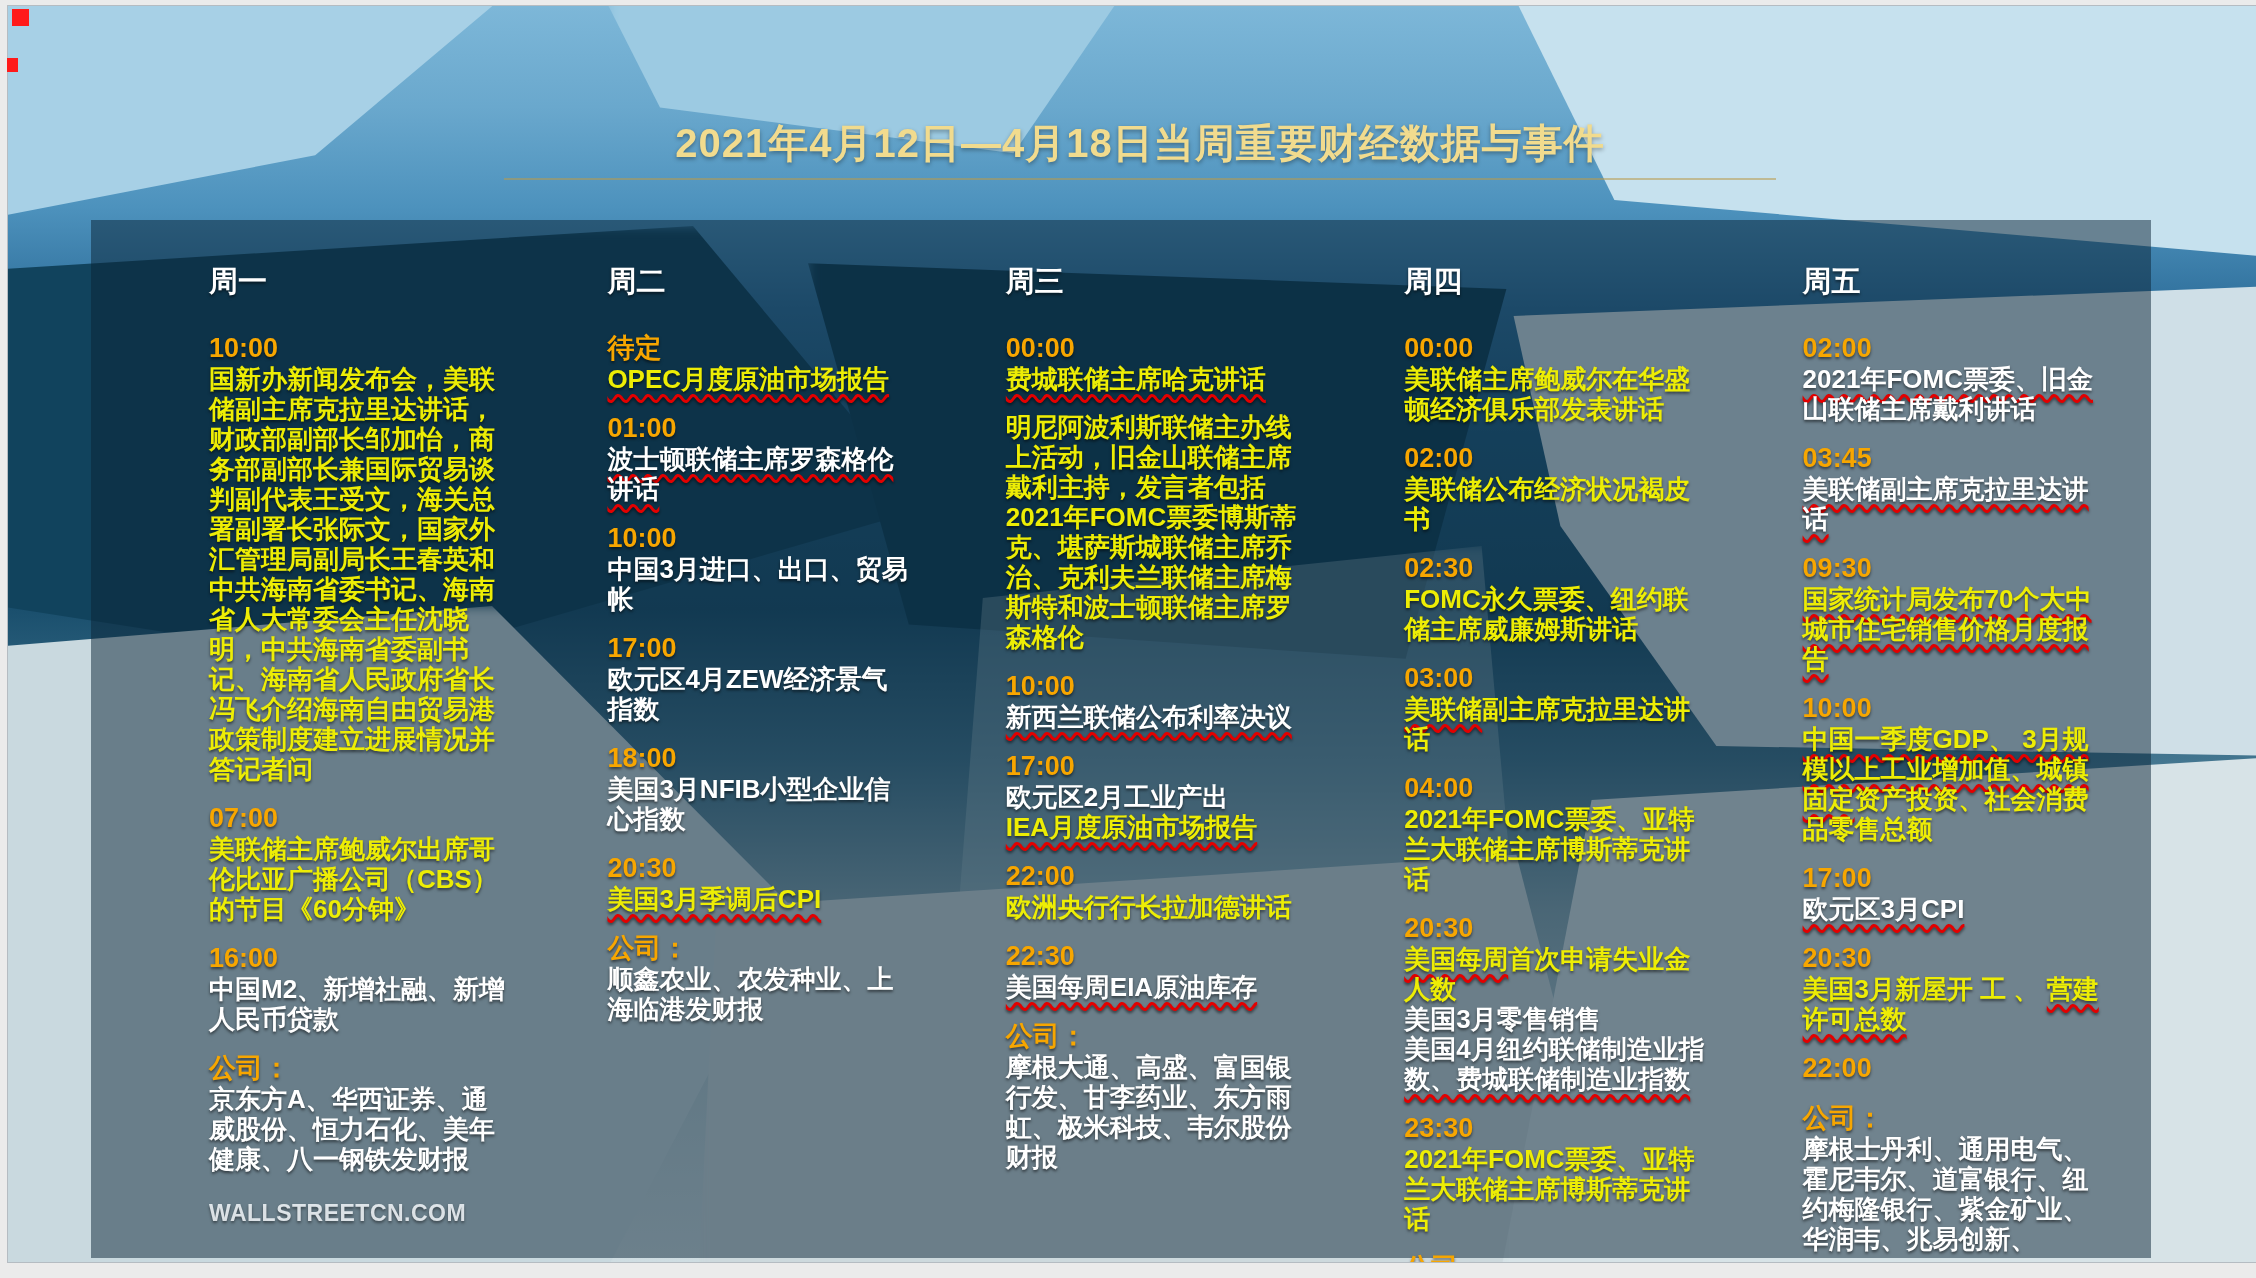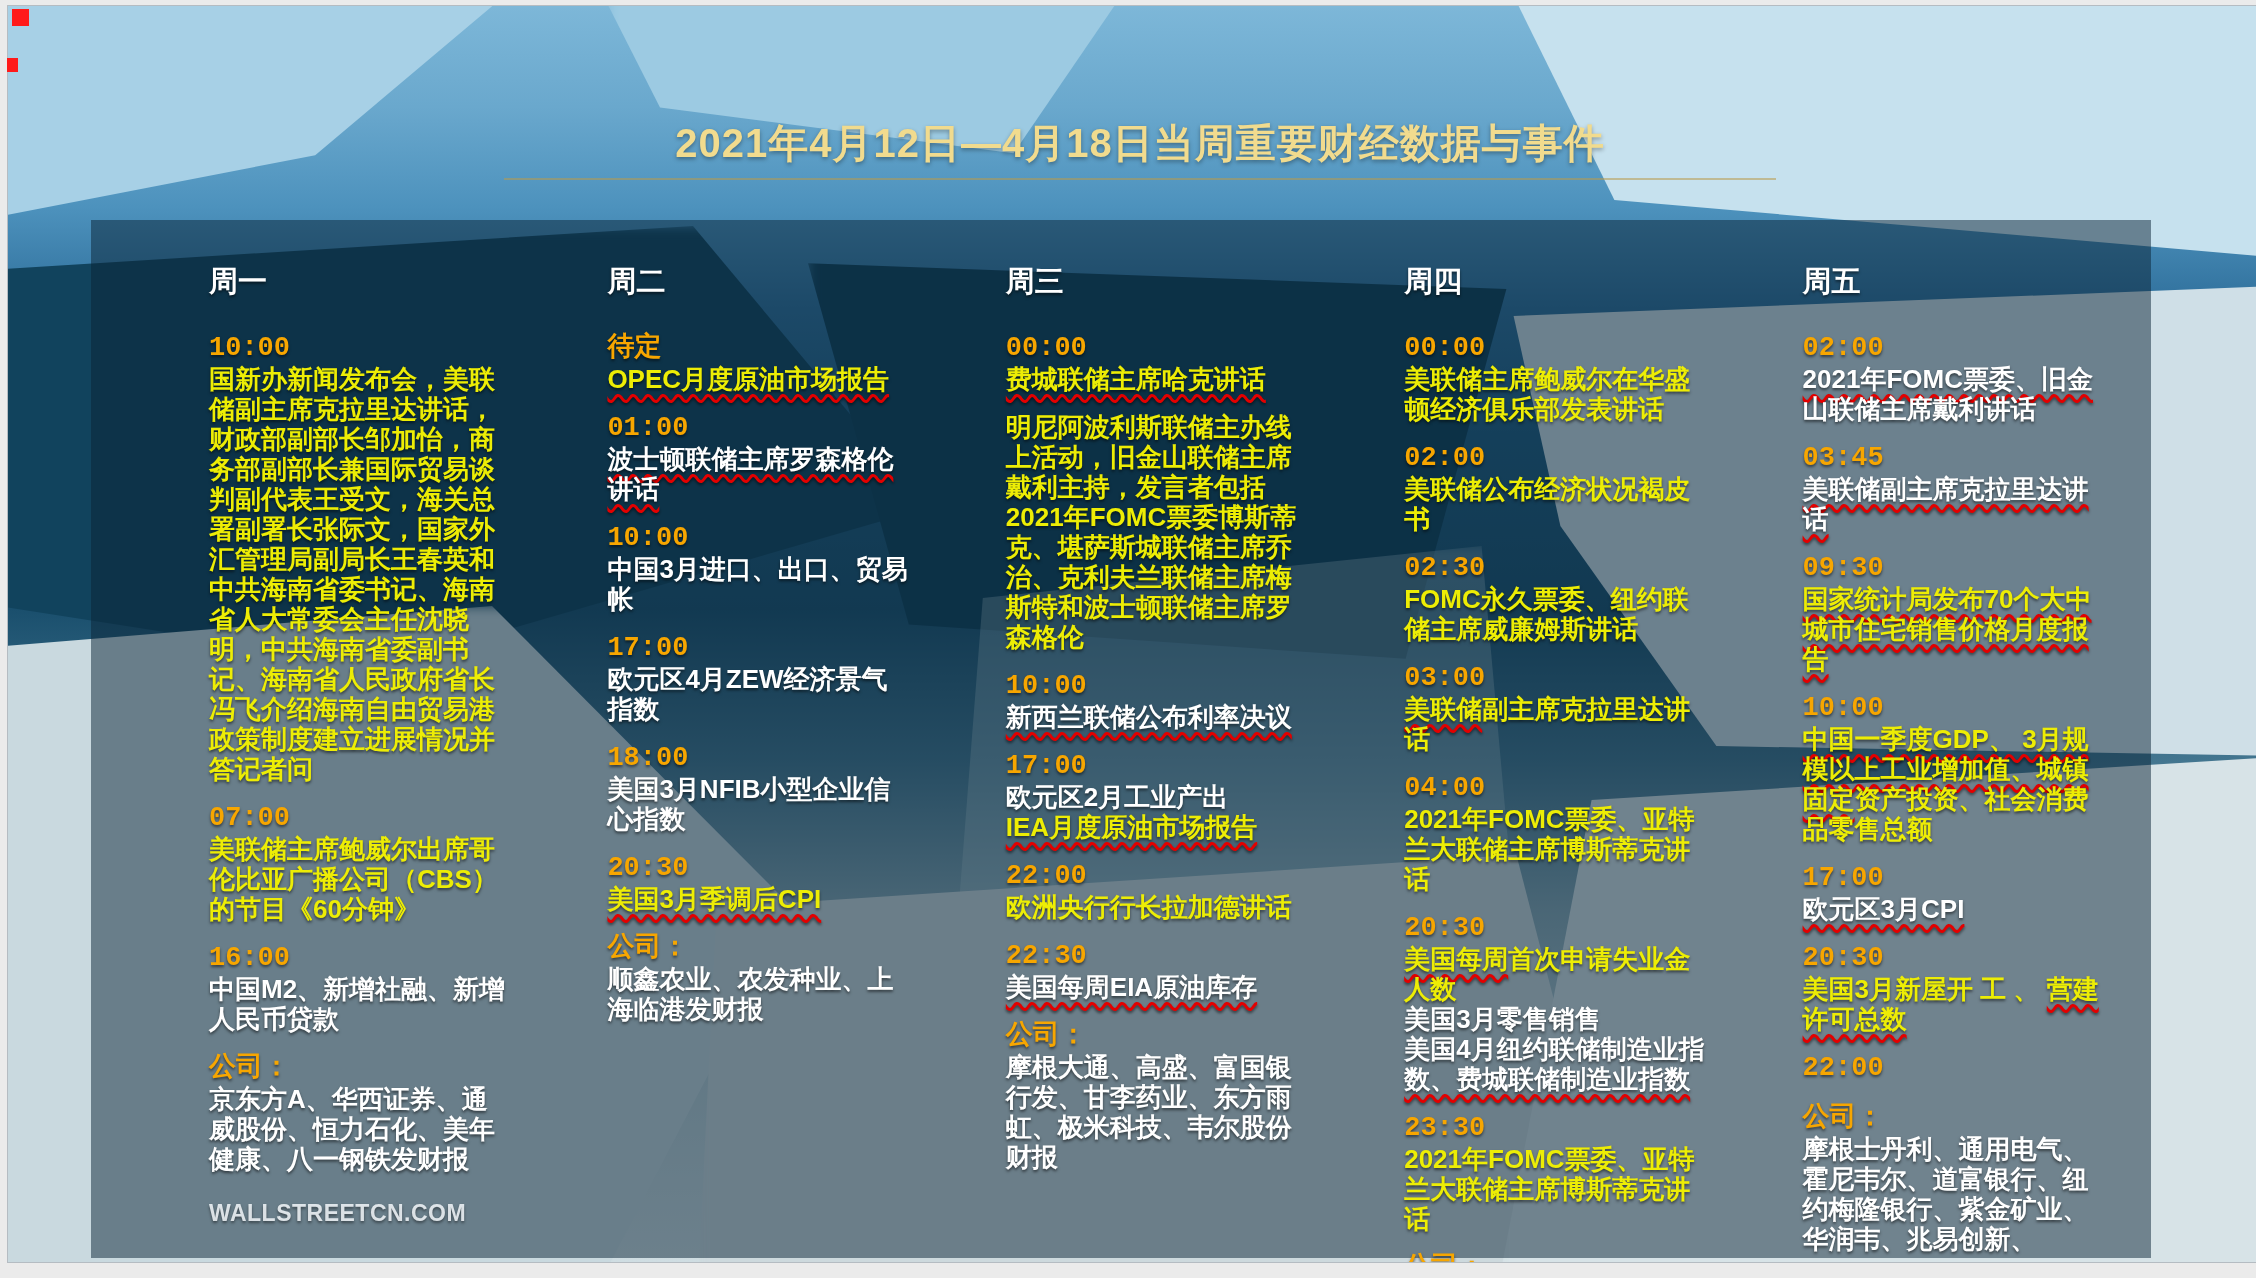--- a/index.html
+++ b/index.html
@@ -46,21 +46,20 @@
   }
   .cols{display:grid;grid-template-columns:repeat(5,1fr);column-gap:95px;}
   .day{
     font-size:29px;line-height:30px;color:var(--day-white,#fff);
     margin-bottom:36px;text-shadow:0 2px 3px rgba(0,0,0,.55);
   }
   .item{margin-bottom:18px;}
   .time{
     font-size:27px;line-height:32px;color:var(--time-orange,#F7A600);
     text-shadow:0 2px 3px rgba(0,0,0,.55);
-    font-family:Liberation Mono, monospace;
   }
   .entry{font-size:26px;line-height:30px;text-shadow:0 2px 3px rgba(0,0,0,.55);}
   .entry.yellow{color:var(--event-yellow,#EDED05);}
   .entry.white{color:var(--event-white,#fff);}
   .w{
     text-decoration-line:underline;text-decoration-style:wavy;
     text-decoration-color:var(--spellcheck-red,#E30000);
     text-decoration-thickness:2.5px;text-underline-offset:6px;
     text-decoration-skip-ink:none;
   }

